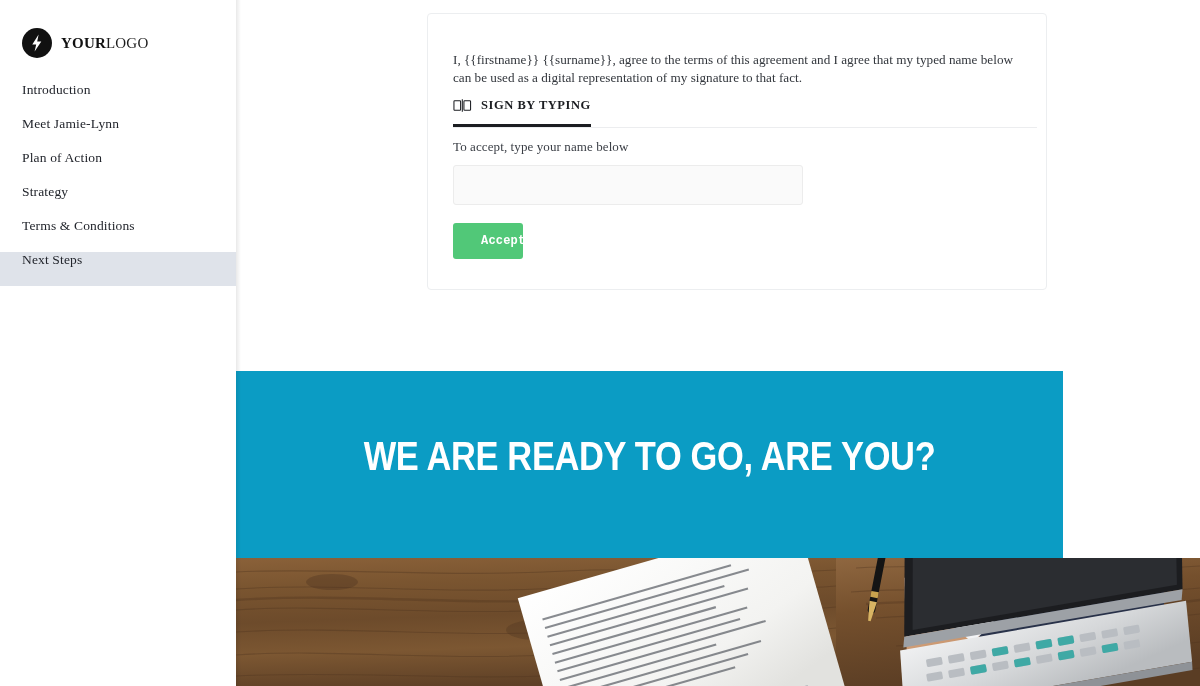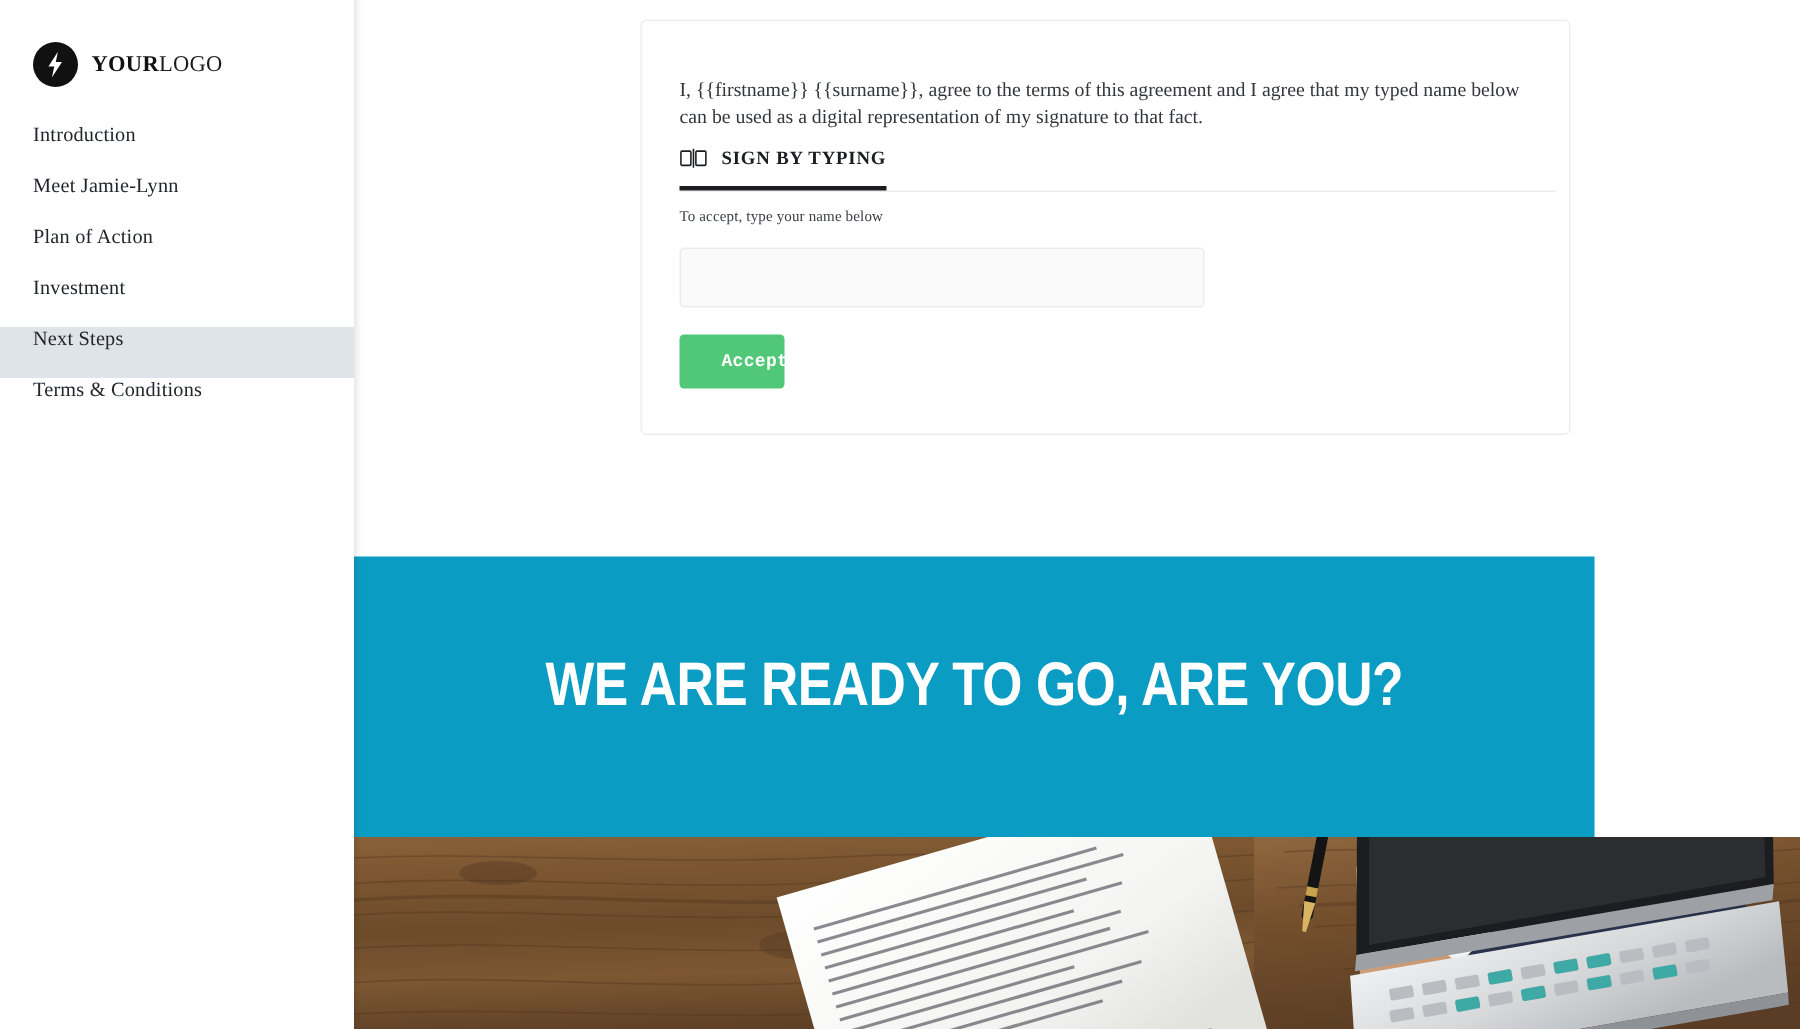--- a/index.html
+++ b/index.html
@@ -105,21 +105,21 @@
     content: ""; position: absolute; left: 0; right: 0; bottom: -1px;
     height: 3px; background: #1b1d21;
   }
   .tab-ico { width: 19px; height: 15px; display:block; flex:none; }
   .tab.active .tab-ico path,
   .tab.active .tab-ico rect,
   .tab.active .tab-ico line { stroke: #1b1d21; }
 
   .accept-label {
     position: absolute; left: 25px; top: 125px;
-    font-size: 10px; color: #3a3e45; letter-spacing: 0.1px;
+    font-size: 13px; color: #3a3e45; letter-spacing: 0.1px;
   }
   .name-input {
     position: absolute; left: 25px; top: 151px;
     width: 350px; height: 40px;
     background: #fafafa;
     border: 1px solid #ececec;
     border-radius: 3px;
     font-family: "Liberation Serif", serif;
     font-size: 14px;
     color: #333;
@@ -188,27 +188,27 @@
       <div class="nav-item">
         <span>Introduction</span>
       </div>
       <div class="nav-item">
         <span>Meet Jamie-Lynn</span>
       </div>
       <div class="nav-item">
         <span>Plan of Action</span>
       </div>
       <div class="nav-item">
-        <span>Investment</span>
+        <span>Strategy</span>
+      </div>
+      <div class="nav-item">
+        <span>Terms &amp; Conditions</span>
       </div>
       <div class="nav-item active">
         <span>Next Steps</span>
-      </div>
-      <div class="nav-item">
-        <span>Terms &amp; Conditions</span>
       </div>
     </nav>
   </div>
   <div class="sidebar-edge"></div>
 
   <div class="main">
 
     <div class="card">
 
       <p class="agreement">I, {{firstname}} {{surname}}, agree to the terms of this agreement and I agree that my typed name below can be used as a digital representation of my signature to that fact.</p>

